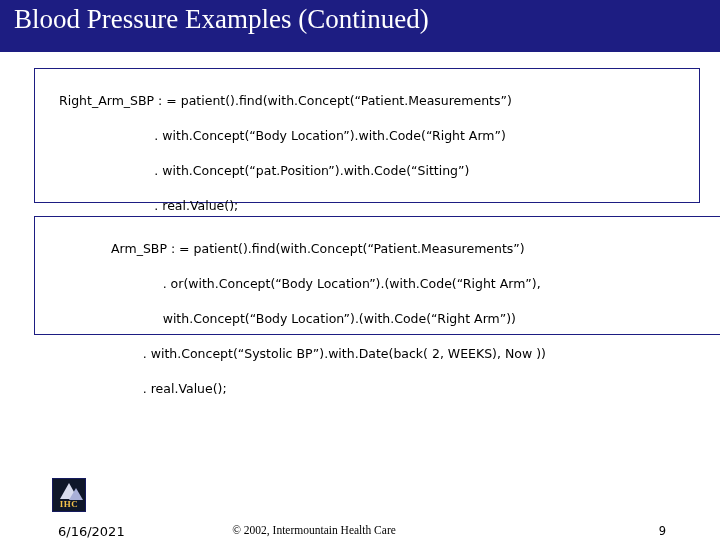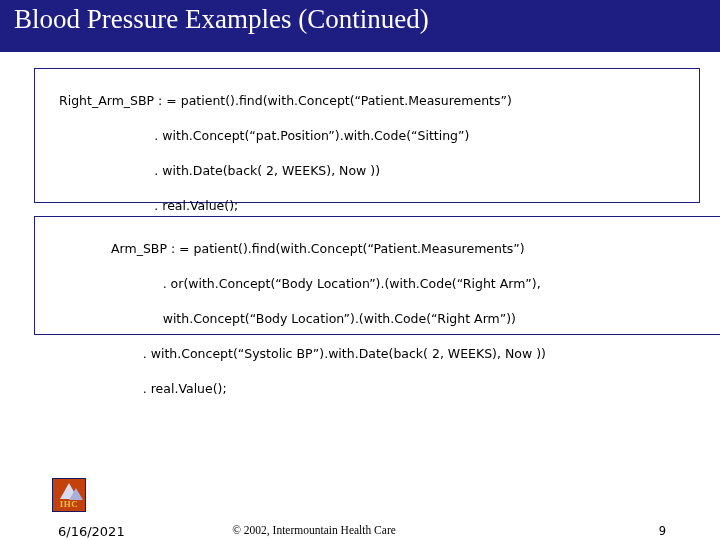--- a/index.html
+++ b/index.html
@@ -72,21 +72,21 @@
   #box2 .code-body {
     padding: 6px 0 0 60px;
   }
   
   .logo {
     position: absolute;
     left: 52px;
     top: 478px;
     width: 34px;
     height: 34px;
-    background: #c2410c;
+    background: #0f172a;
     border: 1px solid #151a5e;
     box-sizing: border-box;
     overflow: hidden;
   }
   .logo .peak {
     position: absolute;
     left: 7px;
     top: 4px;
     width: 0;
     height: 0;
@@ -148,22 +148,22 @@
 
 <div class="slide">
 
   <div class="title-bar">
     <div class="title-text">Blood Pressure Examples (Continued)</div>
   </div>
 
   <div class="code-box" id="box1">
     <div class="code-body">
       <div class="code-line">Right_Arm_SBP : = patient().find(with.Concept(“Patient.Measurements”)</div>
+      <div class="code-line">                        . with.Concept(“Body Location”).with.Code(“Right Arm”)</div>
       <div class="code-line">                        . with.Concept(“pat.Position”).with.Code(“Sitting”)</div>
-      <div class="code-line">                        . with.Date(back( 2, WEEKS), Now ))</div>
       <div class="code-line">                        . real.Value();</div>
     </div>
   </div>
 
   <div class="code-box" id="box2">
     <div class="code-body">
       <div class="code-line">Arm_SBP : = patient().find(with.Concept(“Patient.Measurements”)</div>
       <div class="code-line">             . or(with.Concept(“Body Location”).(with.Code(“Right Arm”),</div>
       <div class="code-line">             with.Concept(“Body Location”).(with.Code(“Right Arm”))</div>
       <div class="code-line">        . with.Concept(“Systolic BP”).with.Date(back( 2, WEEKS), Now ))</div>

